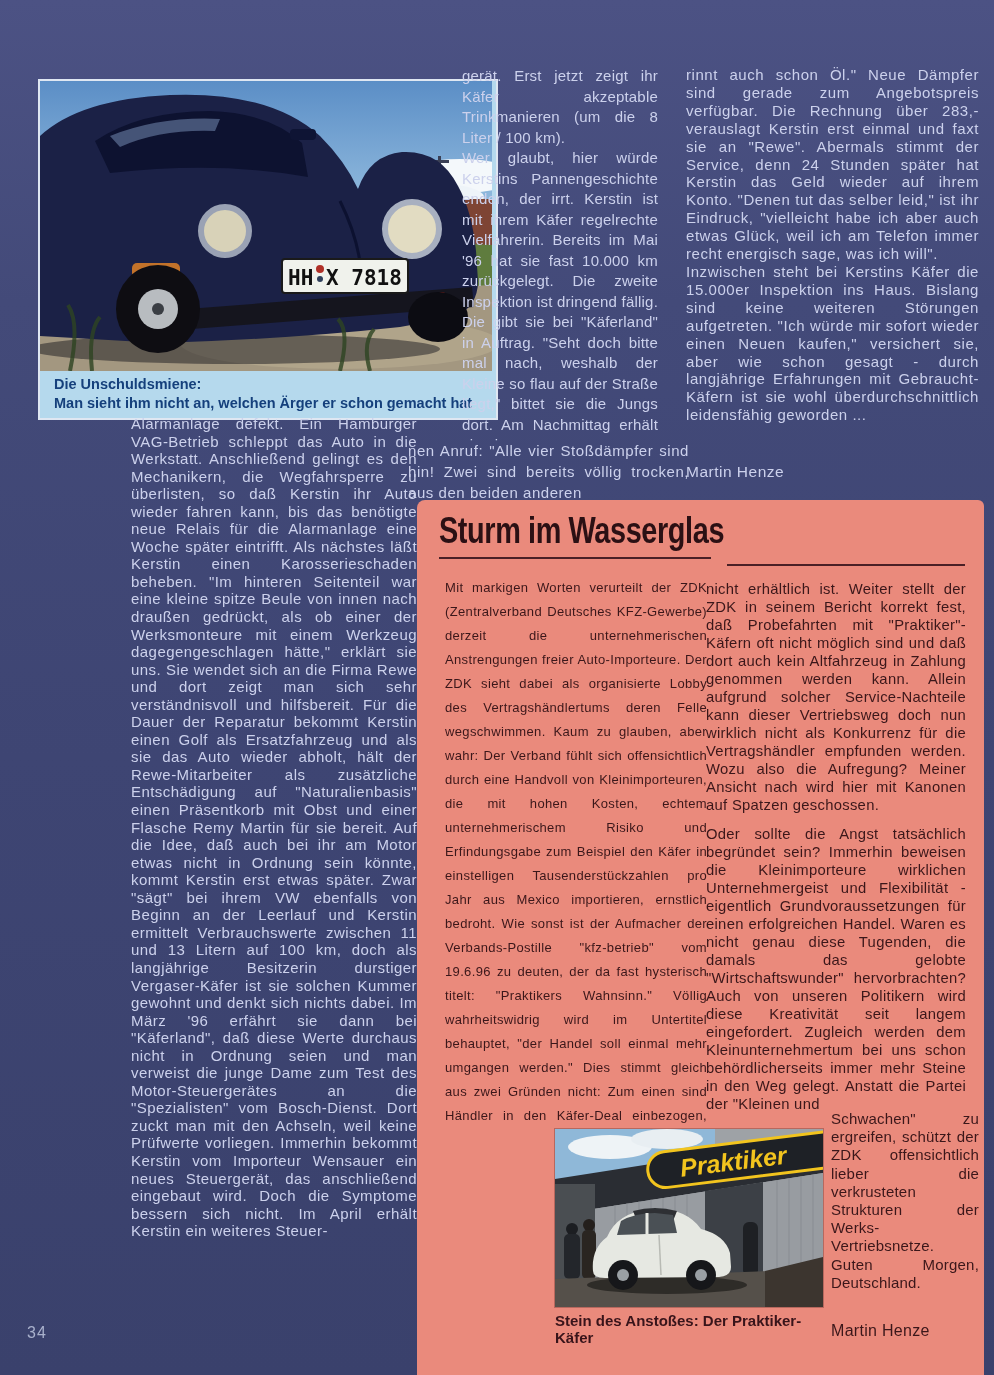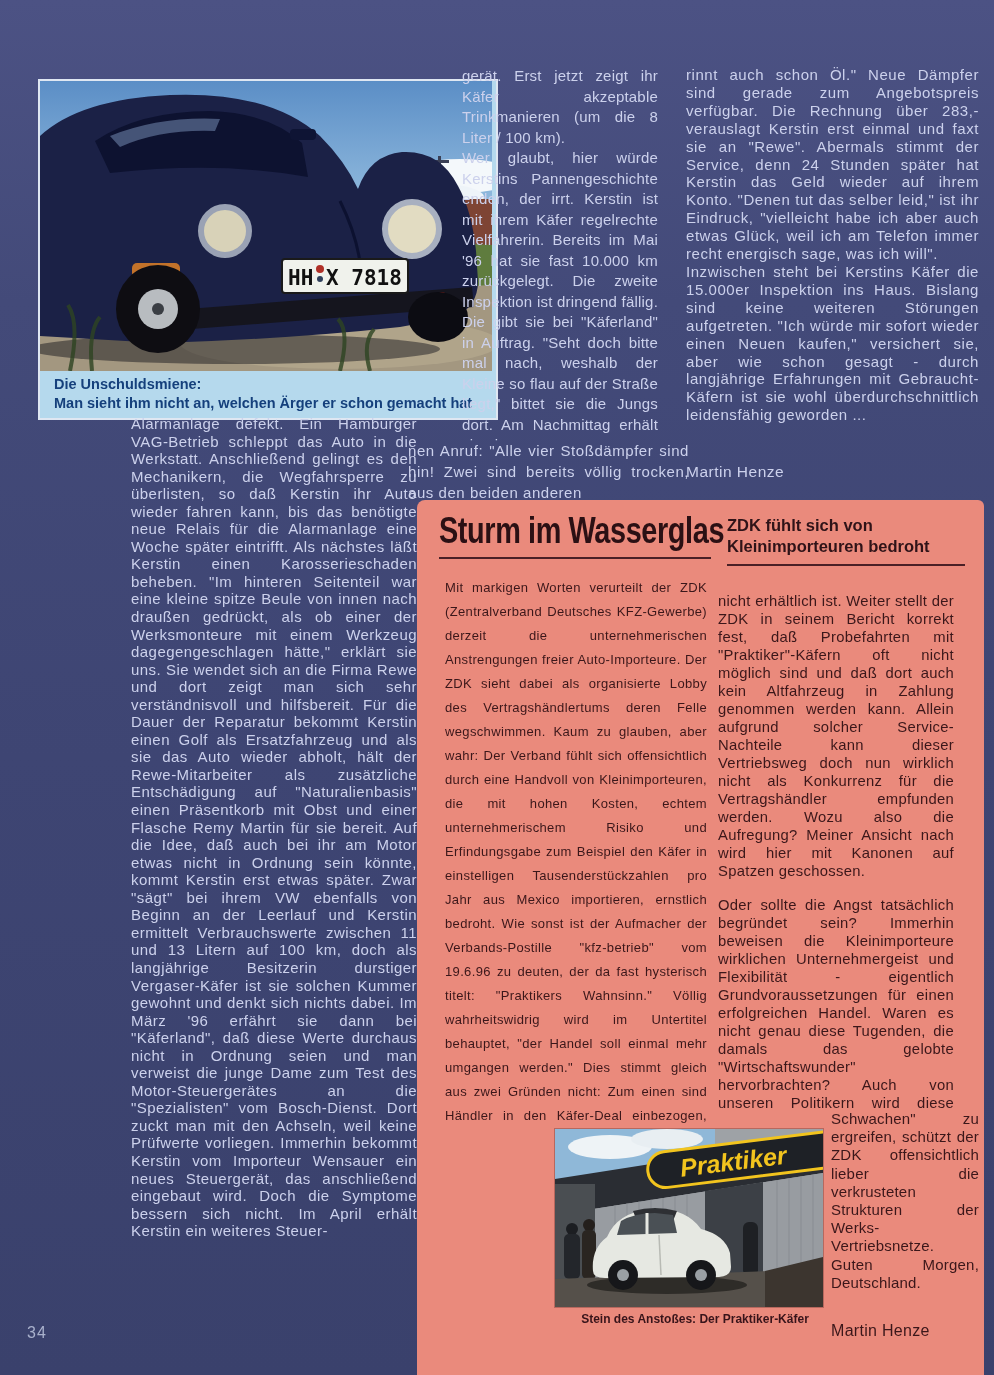--- a/index.html
+++ b/index.html
@@ -46,30 +46,30 @@
   .rule-sub{left:310px;top:64px;width:238px;}
   .subtitle{
     position:absolute;left:310px;top:15px;width:250px;color:#2f1318;
     font-size:16.5px;line-height:21px;font-weight:bold;white-space:pre-line;
   }
   .ptxt{position:absolute;color:#3b171a;text-align:justify;}
   .pink-left{left:28px;top:76px;width:262px;height:548px;overflow:hidden;
     font-size:13px;line-height:24px;letter-spacing:.35px;}
   .pink-right{left:285px;top:76px;width:268px;height:536px;overflow:hidden;
     font-size:14.8px;line-height:18px;letter-spacing:.3px;}
-  .pink-right p{margin:16px;}
+  .pink-right p{margin:4px;}
   .pink-right p + p{margin-top:11px;}
   .pink-narrow-left{left:13px;top:622px;width:124px;height:218px;overflow:hidden;
     font-size:14.5px;line-height:19px;letter-spacing:.2px;}
   .pink-narrow-right{left:414px;top:610px;width:148px;height:204px;overflow:hidden;
     font-size:15px;line-height:18.2px;letter-spacing:.2px;white-space:pre-line;}
   .photo2{position:absolute;left:138px;top:629px;width:268px;margin:0;}
   .photo2 svg{display:block;outline:1px solid rgba(90,40,40,.35);}
   .cap2{position:absolute;left:138px;top:812px;width:280px;color:#38141a;
-    font-weight:bold;font-size:12px;text-align:center;}
+    font-weight:bold;font-size:15px;text-align:left;}
   .byline2{left:414px;top:822px;width:150px;font-size:16px;text-align:left;letter-spacing:.3px;}
 </style>
 </head>
 <body>
 
 <div class="page">
 
   <figure class="photo1">
     <svg width="452" height="290" viewBox="0 0 452 290">
       <defs>
@@ -133,22 +133,20 @@
   <div class="col col-mid">gerät. Erst jetzt zeigt ihr Käfer akzeptable Trinkmanieren (um die 8 Liter / 100 km).
 Wer glaubt, hier würde Kerstins Pannengeschichte enden, der irrt. Kerstin ist mit ihrem Käfer regelrechte Vielfahrerin. Bereits im Mai '96 hat sie fast 10.000 km zurückgelegt. Die zweite Inspektion ist dringend fällig. Die gibt sie bei "Käferland" in Auftrag. "Seht doch bitte mal nach, weshalb der Kleine so flau auf der Straße liegt," bittet sie die Jungs dort. Am Nachmittag erhält sie ei-</div>
   <div class="col col-mid-wide">nen Anruf: "Alle vier Stoßdämpfer sind hin! Zwei sind bereits völlig trocken, aus den beiden anderen</div>
   <div class="col col-right">rinnt auch schon Öl." Neue Dämpfer sind gerade zum Angebotspreis verfügbar. Die Rechnung über 283,- verauslagt Kerstin erst einmal und faxt sie an "Rewe". Abermals stimmt der Service, denn 24 Stunden später hat Kerstin das Geld wieder auf ihrem Konto. "Denen tut das selber leid," ist ihr Eindruck, "vielleicht habe ich aber auch etwas Glück, weil ich am Telefon immer recht energisch sage, was ich will".
 Inzwischen steht bei Kerstins Käfer die 15.000er Inspektion ins Haus. Bislang sind keine weiteren Störungen aufgetreten. "Ich würde mir sofort wieder einen Neuen kaufen," versichert sie, aber wie schon gesagt - durch langjährige Erfahrungen mit Gebraucht-Käfern ist sie wohl überdurchschnittlich leidensfähig geworden ...</div>
   <div class="col byline1">Martin Henze</div>
 
   <section class="pink">
     <h1 class="title">Sturm im Wasserglas</h1>
     <div class="rule rule-title"></div>
-    <div class="subtitle">ZDK fühlt sich von
-Kleinimporteuren bedroht</div>
     <div class="rule rule-sub"></div>
 
     <div class="ptxt pink-left">Mit markigen Worten verurteilt der ZDK (Zentralverband Deutsches KFZ-Gewerbe) derzeit die unternehmerischen Anstrengungen freier Auto-Importeure. Der ZDK sieht dabei als organisierte Lobby des Vertragshändlertums deren Felle wegschwimmen. Kaum zu glauben, aber wahr: Der Verband fühlt sich offensichtlich durch eine Handvoll von Kleinimporteuren, die mit hohen Kosten, echtem unternehmerischem Risiko und Erfindungsgabe zum Beispiel den Käfer in einstelligen Tausenderstückzahlen pro Jahr aus Mexico importieren, ernstlich bedroht. Wie sonst ist der Aufmacher der Verbands-Postille "kfz-betrieb" vom 19.6.96 zu deuten, der da fast hysterisch titelt: "Praktikers Wahnsinn." Völlig wahrheitswidrig wird im Untertitel behauptet, "der Handel soll einmal mehr umgangen werden." Dies stimmt gleich aus zwei Gründen nicht: Zum einen sind Händler in den Käfer-Deal einbezogen, wohin das Auge blickt: Das mexikanische Werk, der mexikanische Export-Händler, der deutsche Import-Händler und - am Schluß der Kette - der Praktiker-</div>
     <div class="ptxt pink-right">
       <p>nicht erhältlich ist. Weiter stellt der ZDK in seinem Bericht korrekt fest, daß Probefahrten mit "Praktiker"-Käfern oft nicht möglich sind und daß dort auch kein Altfahrzeug in Zahlung genommen werden kann. Allein aufgrund solcher Service-Nachteile kann dieser Vertriebsweg doch nun wirklich nicht als Konkurrenz für die Vertragshändler empfunden werden. Wozu also die Aufregung? Meiner Ansicht nach wird hier mit Kanonen auf Spatzen geschossen.</p>
       <p>Oder sollte die Angst tatsächlich begründet sein? Immerhin beweisen die Kleinimporteure wirklichen Unternehmergeist und Flexibilität - eigentlich Grundvoraussetzungen für einen erfolgreichen Handel. Waren es nicht genau diese Tugenden, die damals das gelobte "Wirtschaftswunder" hervorbrachten? Auch von unseren Politikern wird diese Kreativität seit langem eingefordert. Zugleich werden dem Kleinunternehmertum bei uns schon behördlicherseits immer mehr Steine in den Weg gelegt. Anstatt die Partei der "Kleinen und</p>
     </div>
     <div class="ptxt pink-narrow-right">Schwachen" zu ergreifen, schützt der ZDK offensichtlich lieber die verkrusteten Strukturen der Werks-Vertriebsnetze.
 Guten Morgen, Deutschland.</div>
 

